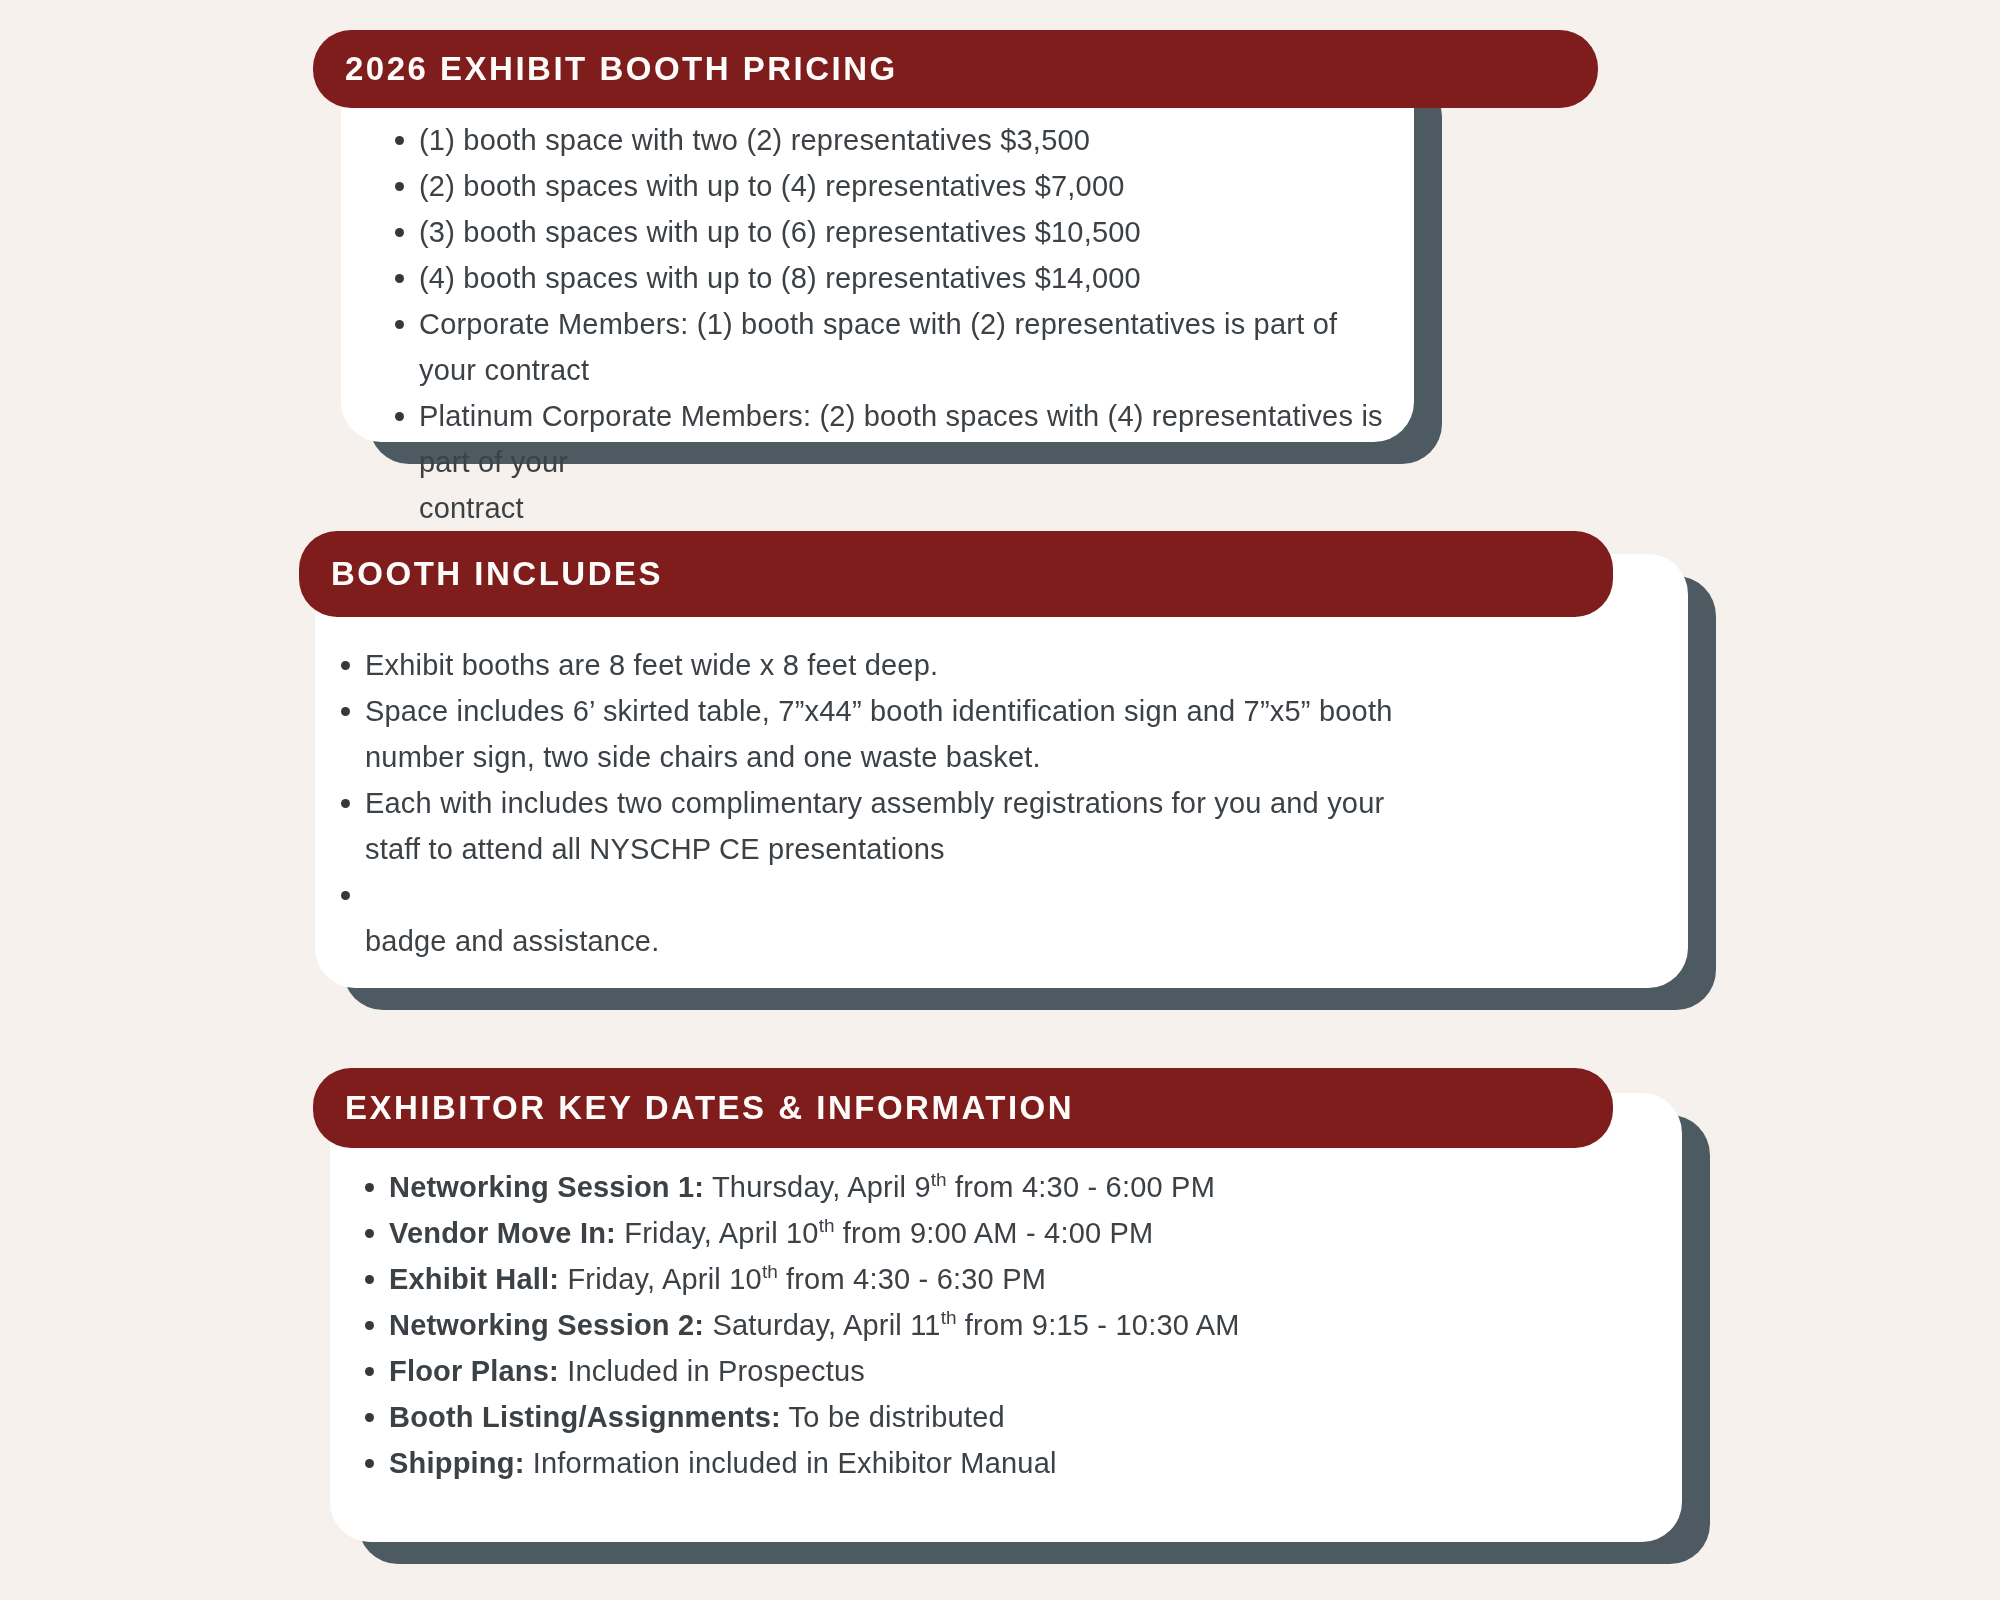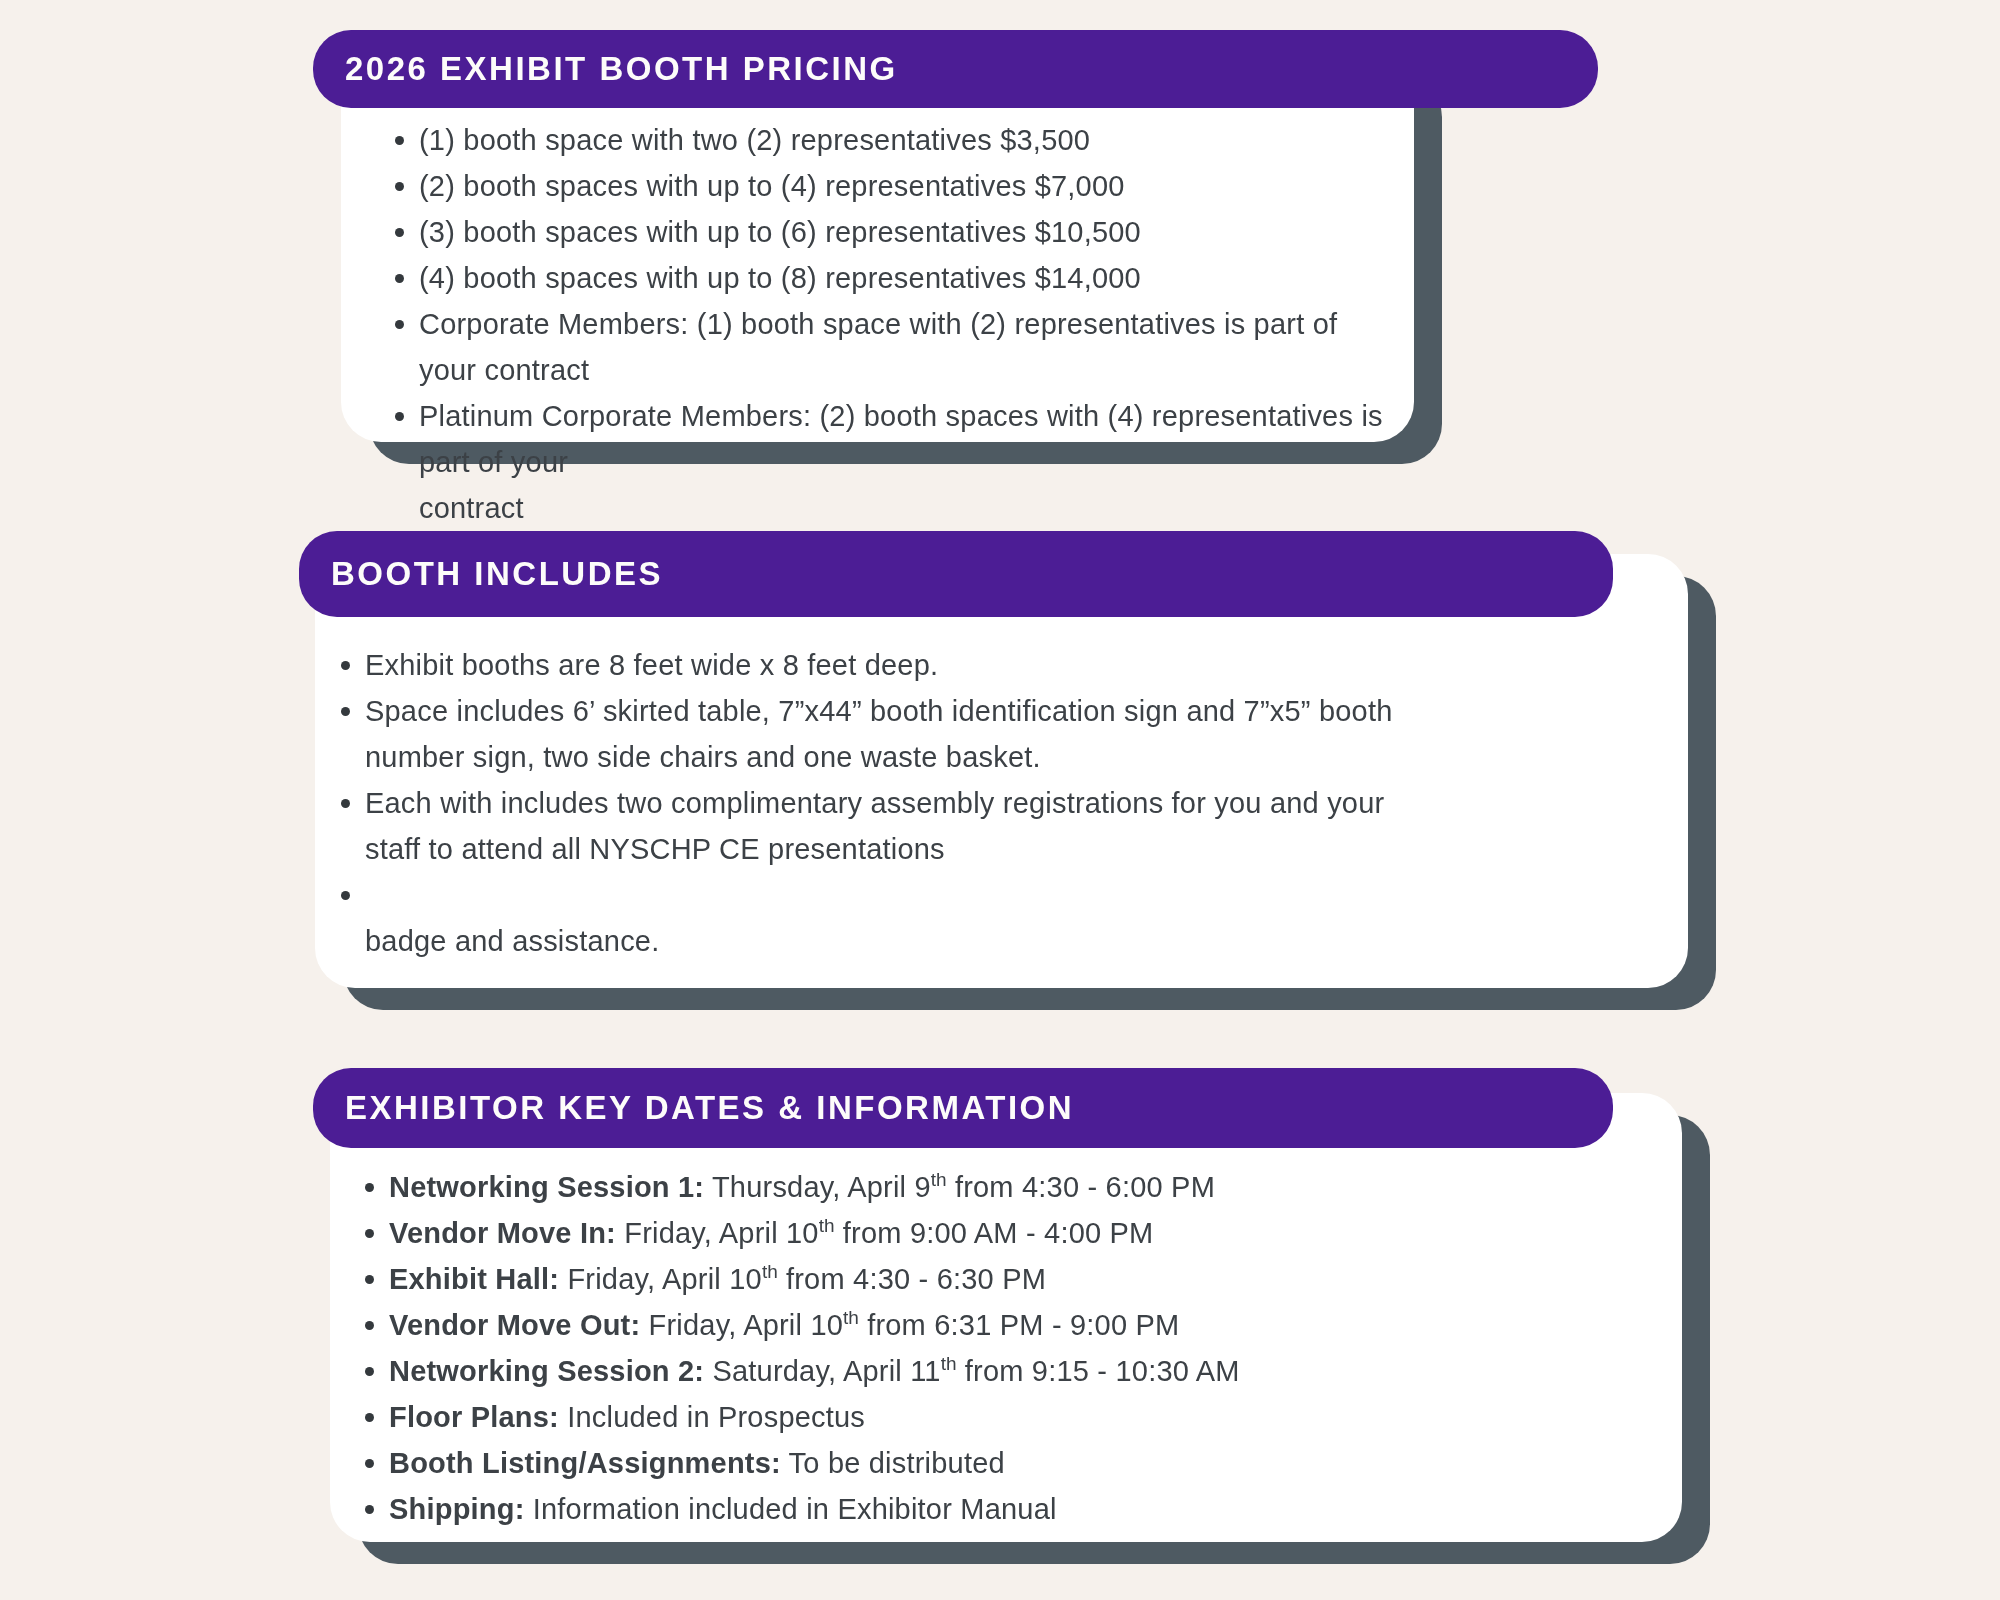--- a/index.html
+++ b/index.html
@@ -25,21 +25,21 @@
     box-shadow: 28px 22px 0 0 #4e5a62;
     z-index: 1;
   }
   .card-1 { left: 341px; top: 55px;   width: 1073px; height: 387px; }
   .card-2 { left: 315px; top: 554px;  width: 1373px; height: 434px; }
   .card-3 { left: 330px; top: 1093px; width: 1352px; height: 449px; }
 
   
   .banner {
     position: absolute;
-    background: #4c1d95;
+    background: #7f1d1d;
     border-radius: 38px;
     display: flex;
     align-items: center;
     padding-left: 32px;
     box-sizing: border-box;
     z-index: 2;
     margin: 0;
   }
   .banner span {
     color: #fdfcfa;
@@ -137,21 +137,20 @@
   <section>
     <div class="card card-3">
       <ul class="bullets">
 
           <li><span class="li-text"><strong>Networking Session 1:</strong><span> Thursday, April 9</span><sup>th</sup><span> from 4:30 - 6:00 PM</span></span></li>
 
           <li><span class="li-text"><strong>Vendor Move In:</strong><span> Friday, April 10</span><sup>th</sup><span> from 9:00 AM - 4:00 PM</span></span></li>
 
           <li><span class="li-text"><strong>Exhibit Hall:</strong><span> Friday, April 10</span><sup>th</sup><span> from 4:30 - 6:30 PM</span></span></li>
 
-          <li><span class="li-text"><strong>Vendor Move Out:</strong><span> Friday, April 10</span><sup>th</sup><span> from 6:31 PM - 9:00 PM</span></span></li>
 
           <li><span class="li-text"><strong>Networking Session 2:</strong><span> Saturday, April 11</span><sup>th</sup><span> from 9:15 - 10:30 AM</span></span></li>
 
           <li><span class="li-text"><strong>Floor Plans:</strong><span> Included in Prospectus</span></span></li>
 
           <li><span class="li-text"><strong>Booth Listing/Assignments:</strong><span> To be distributed</span></span></li>
 
           <li><span class="li-text"><strong>Shipping:</strong><span> Information included in Exhibitor Manual</span></span></li>
         </ul>
     </div>

